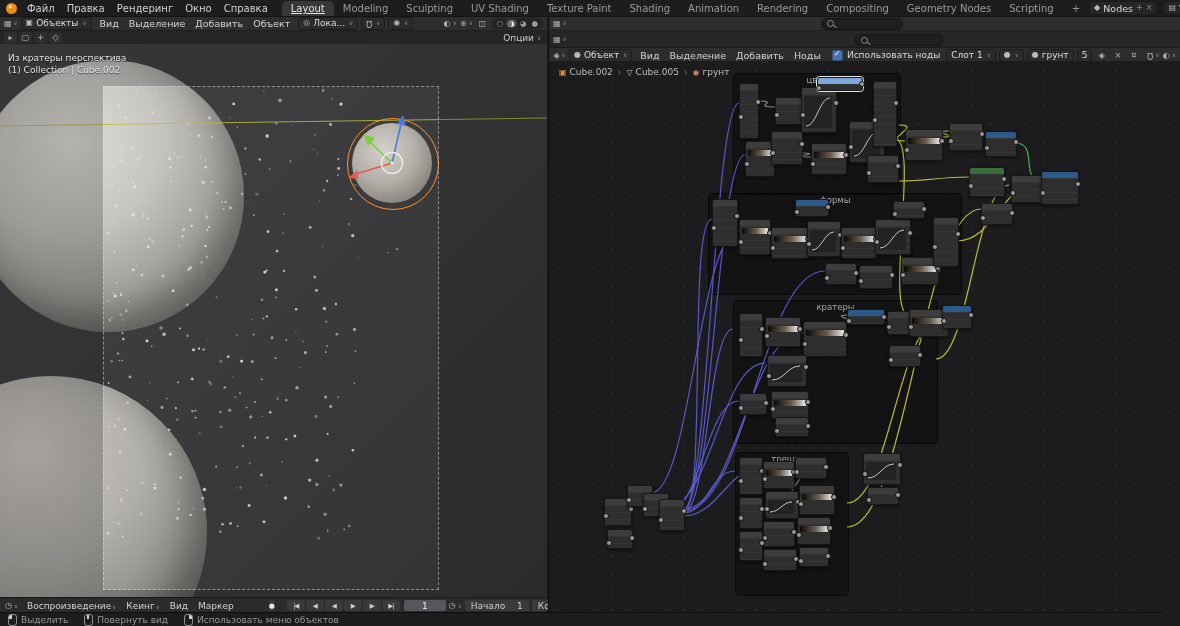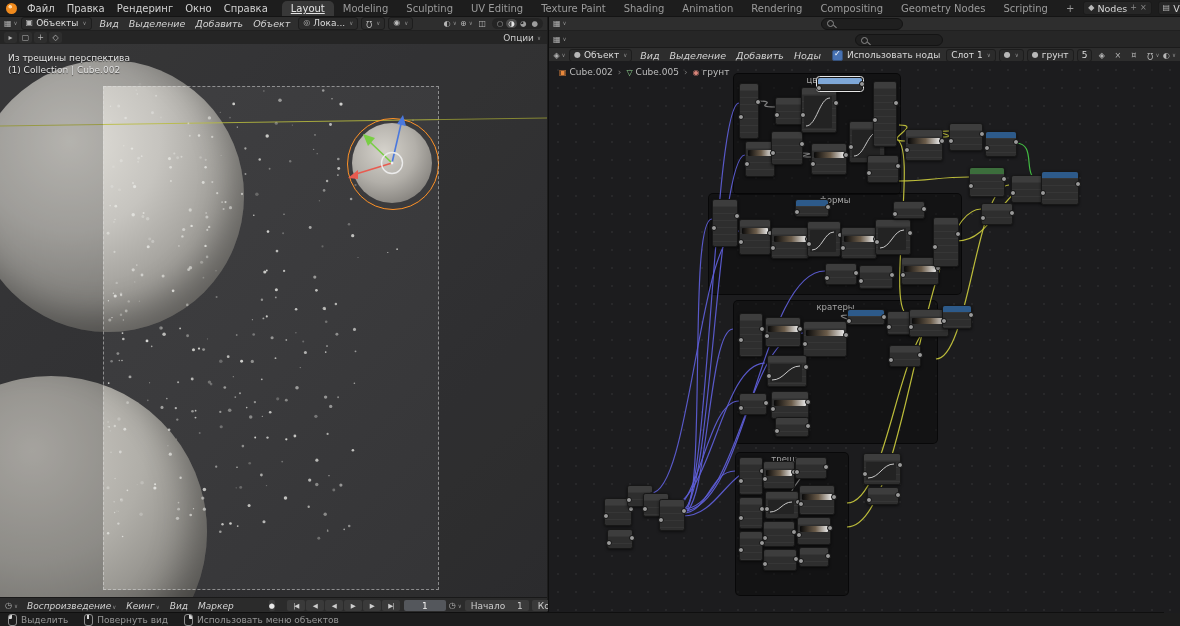--- a/index.html
+++ b/index.html
@@ -15,21 +15,21 @@
   .tb-right{margin-left:auto;display:flex;align-items:center;gap:6px;padding-right:4px;}
   .tb-box{display:flex;align-items:center;gap:3px;background:#262626;border:1px solid #1a1a1a;border-radius:3px;height:12px;padding:0 4px;font-size:9.5px;color:#d6d6d6;}
   .ic{font-size:8px;color:#b9b9b9;line-height:1;}
   .ic.dim{color:#8a8a8a;font-size:8px;}
   .caret{font-size:5.5px;color:#8f8f8f;margin-left:1px;}
   
   .hdr{display:flex;align-items:center;gap:3px;padding:0 4px;position:relative;}
   .box{display:inline-flex;align-items:center;gap:3px;background:#2b2b2b;border:1px solid #1d1d1d;border-radius:3px;height:11px;padding:0 4px;font-size:9px;color:#dcdcdc;white-space:nowrap;}
   .ic-btn{display:inline-flex;align-items:center;justify-content:center;gap:1px;min-width:13px;height:11px;font-size:8px;color:#b5b5b5;border-radius:2px;}
   .menubar{display:flex;align-items:center;}
-  .menubar .menu{font-size:9.5px;padding:0 5px;font-style:italic;}
+  .menubar .menu{font-size:9.5px;padding:0 5px;}
   .rot180{display:inline-block;transform:rotate(180deg);}
   .right-icons{margin-left:auto;display:flex;align-items:center;gap:3px;}
   .shade-group{display:inline-flex;align-items:center;gap:1px;background:#242424;border-radius:6px;padding:0 3px;height:11px;}
   .shade{font-size:7.5px;color:#9d9d9d;padding:0 2px;border-radius:5px;}
   .shade.active{background:#4a4a4a;color:#e8e8e8;}
   
   .left-col{position:absolute;top:16px;left:0;width:547px;bottom:13px;}
   .hdr1{height:14px;background:#2e2e2e;border-bottom:1px solid #202020;}
   .hdr2{height:13px;background:#252525;border-bottom:1px solid #1b1b1b;}
   .tool-icons{display:flex;gap:2px;align-items:center;}
@@ -103,21 +103,21 @@
         <span class="menu">Файл</span>
         <span class="menu">Правка</span>
         <span class="menu">Рендеринг</span>
         <span class="menu">Окно</span>
         <span class="menu">Справка</span>
       </nav>
     <nav class="tabs">
         <span class="tab active">Layout</span>
         <span class="tab">Modeling</span>
         <span class="tab">Sculpting</span>
-        <span class="tab">UV Editing</span>
+        <span class="tab">UV Shading</span>
         <span class="tab">Texture Paint</span>
         <span class="tab">Shading</span>
         <span class="tab">Animation</span>
         <span class="tab">Rendering</span>
         <span class="tab">Compositing</span>
         <span class="tab">Geometry Nodes</span>
         <span class="tab">Scripting</span>
         <span class="tab">+</span>
       </nav>
     <div class="tb-right">
@@ -515,21 +515,21 @@
         <line x1="392" y1="119" x2="356" y2="130" stroke="#e85b50" stroke-width="1.6"></line>
         <polygon points="348,134 358,126 358,135" fill="#e85b50"></polygon>
         <line x1="392" y1="119" x2="370" y2="98" stroke="#79ce44" stroke-width="1.6"></line>
         <polygon points="363,90 375,94 368,102" fill="#79ce44"></polygon>
         <line x1="392" y1="119" x2="401" y2="80" stroke="#4a78dd" stroke-width="1.6"></line>
         <polygon points="397,80 406,82 403,71" fill="#4a78dd"></polygon>
         <circle cx="392" cy="119" r="10.5" fill="none" stroke="#ececec" stroke-width="1.4"></circle>
         <circle cx="392" cy="119" r="1.4" fill="#f0f0f0"></circle>
       </svg>
       <div class="vp-text">
-        <div>Из трещины перспектива</div>
+        <div>Из кратеры перспектива</div>
         <div>(1) Collection | Cube.002</div>
       </div>
     </div>
 
     <div class="timeline">
       <span class="ic-btn">
         <span>◷</span>
         <span class="caret">∨</span>
       </span>
       <nav class="menubar">

